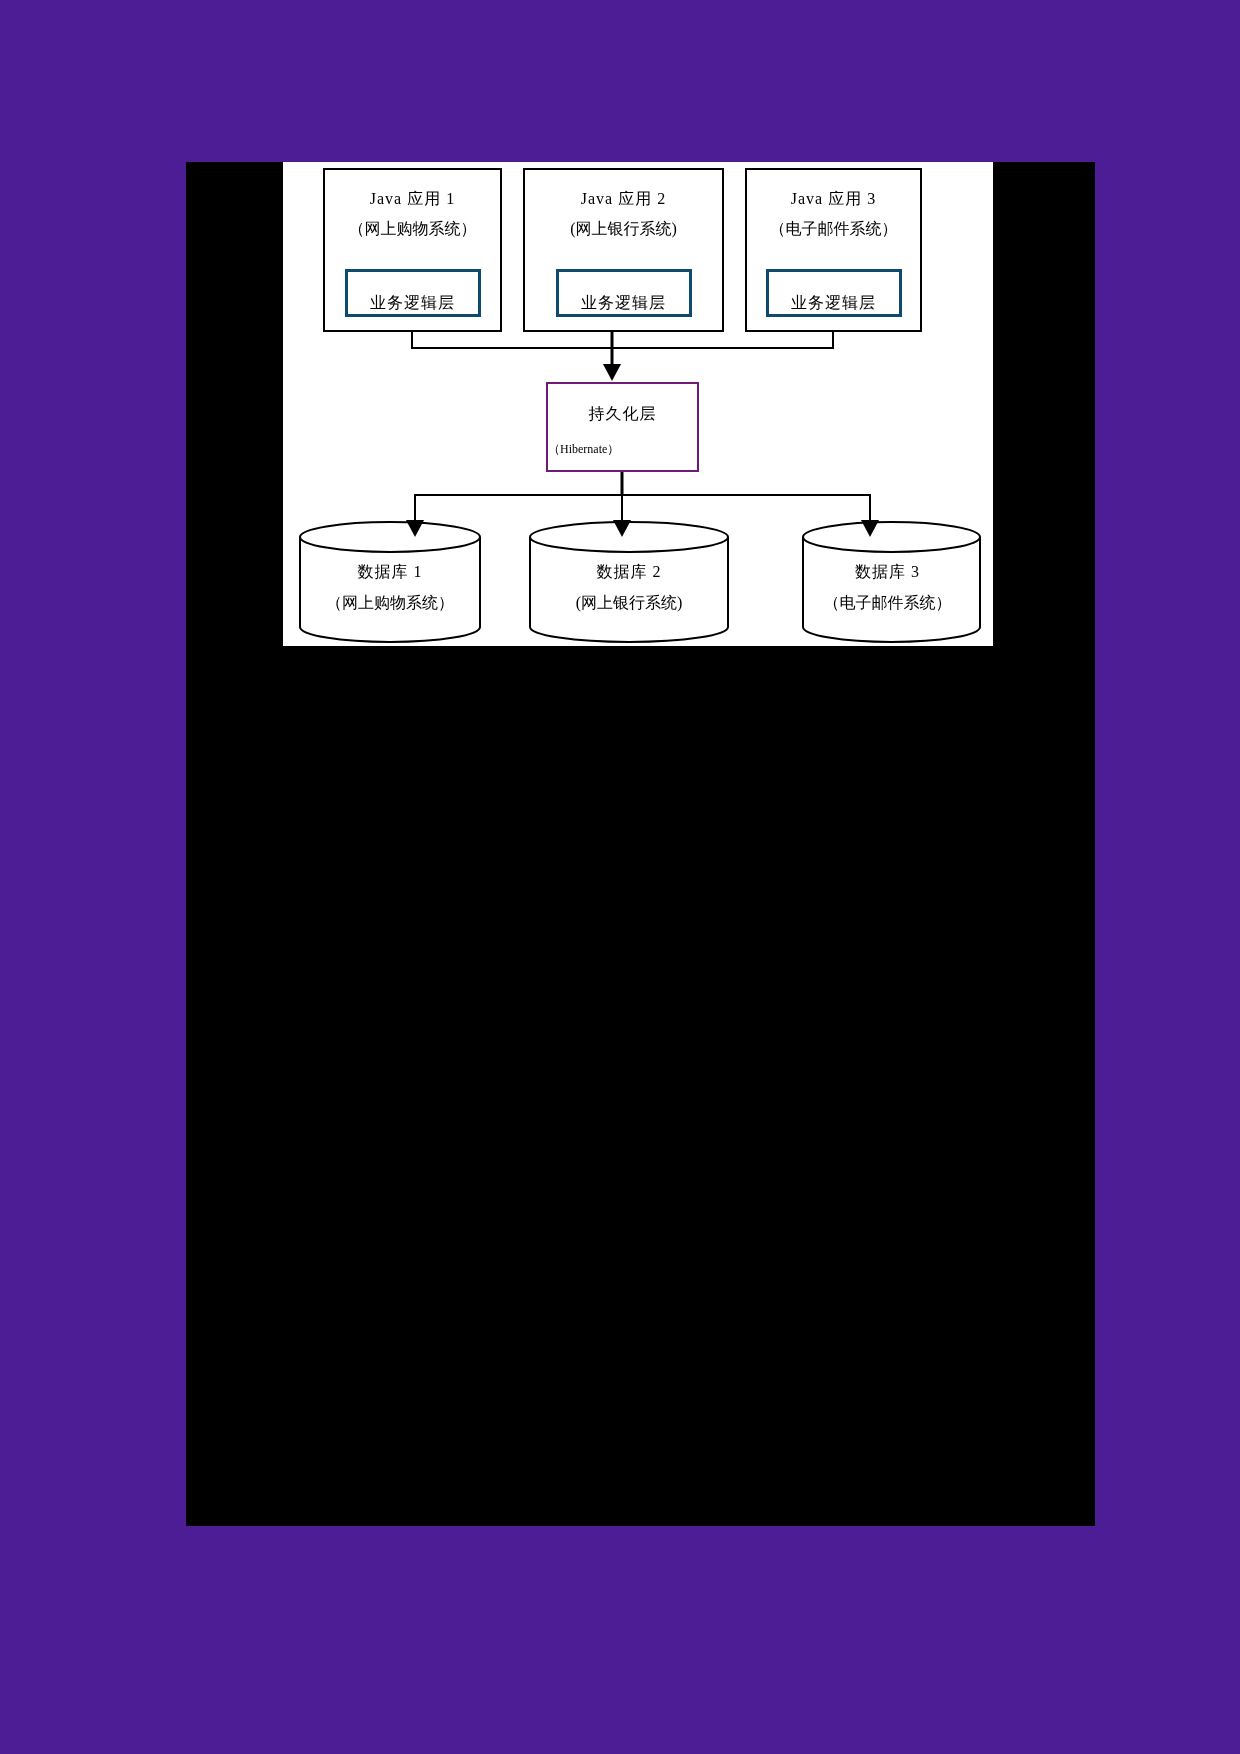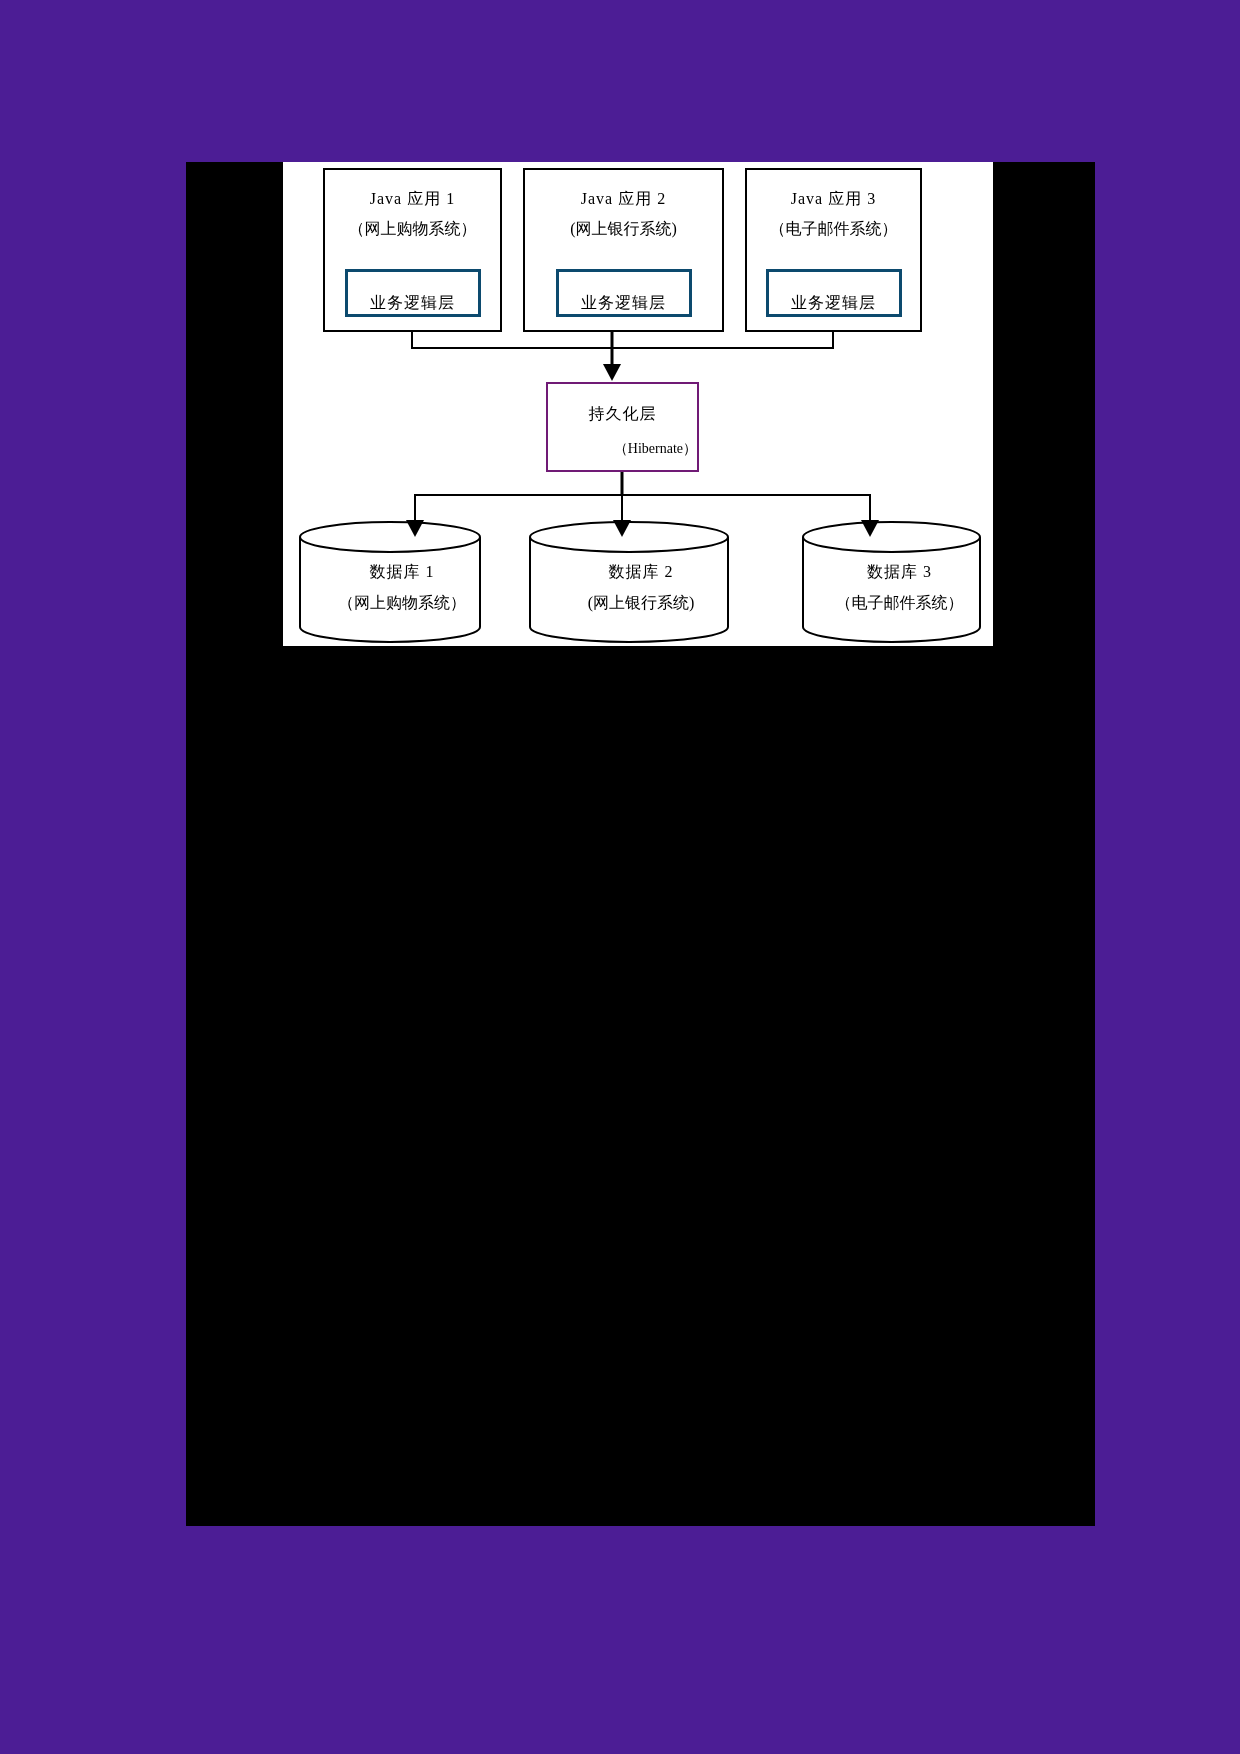--- a/index.html
+++ b/index.html
@@ -40,24 +40,24 @@
   .persistence-box{
     position:absolute;left:263px;top:220px;width:153px;height:90px;
     border:2px solid #701a75;box-sizing:border-box;background:#fff;
   }
   .persistence-title{
     position:absolute;top:19px;left:0;width:100%;height:22px;line-height:22px;
     text-align:center;font-size:16px;color:#000;letter-spacing:1px;white-space:nowrap;
   }
   .persistence-subtitle{
     position:absolute;top:54px;left:0;width:100%;height:22px;line-height:22px;
-    text-align:right;font-size:14px;color:#000;white-space:nowrap;
+    text-align:left;font-size:12px;color:#000;white-space:nowrap;
   }
   .db-label{
-    position:absolute;top:399px;text-align:center;color:#000;margin-left:12px;
+    position:absolute;top:399px;text-align:center;color:#000;
   }
   .db-title{font-size:16px;height:22px;line-height:22px;letter-spacing:1px;white-space:nowrap;}
   .db-subtitle{font-size:16px;height:22px;line-height:22px;margin-top:9px;white-space:nowrap;}
 </style>
 </head>
 <body>
 
 <div class="page">
 
   <div class="black-panel"></div>

